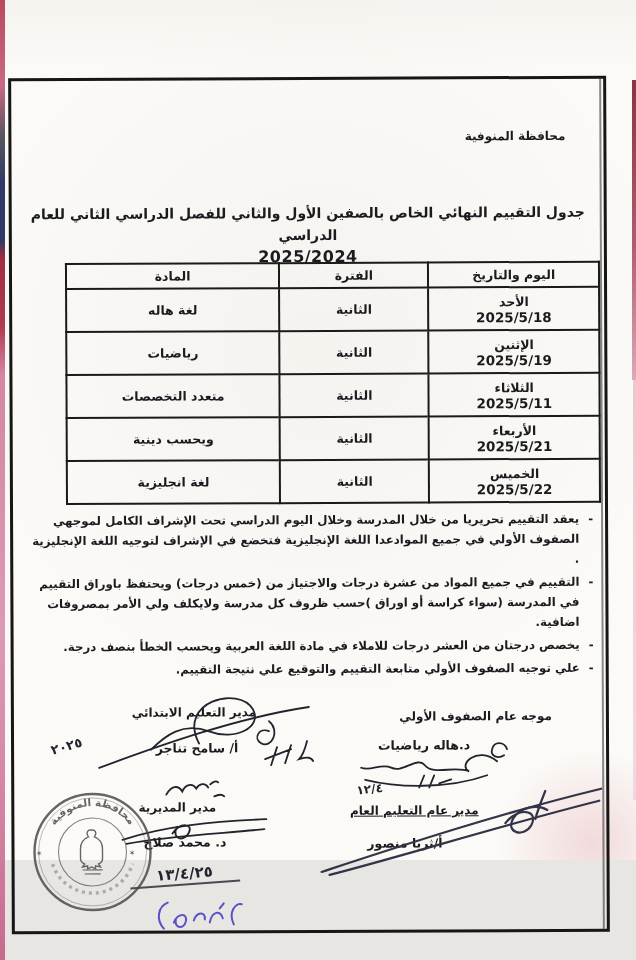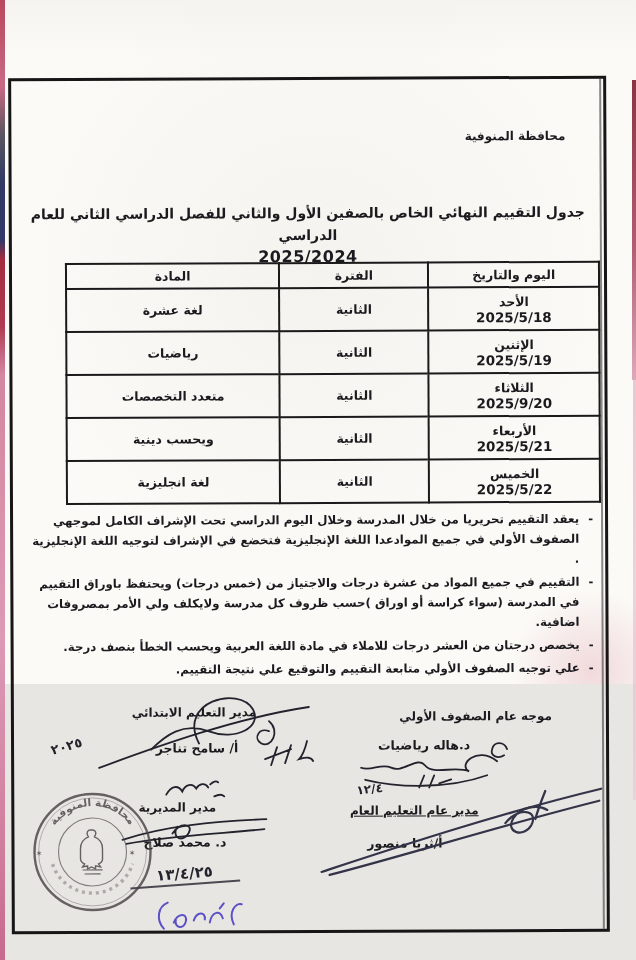--- a/index.html
+++ b/index.html
@@ -1,18 +1,18 @@
 <!DOCTYPE html>
 <html lang="ar" dir="rtl"><head>
 <meta charset="utf-8">
 <style>
   html,body{margin:0;padding:0;}
   body{width:636px;height:960px;overflow:hidden;background:#e8e6e2;
        font-family:"DejaVu Sans","Liberation Sans",sans-serif;}
-  .photo{position:relative;width:636px;height:684px;background:#fbfaf6;
+  .photo{position:relative;width:636px;height:860px;background:#fbfaf6;
          background-image:
            radial-gradient(circle at 93% 98%, rgba(219,142,160,.30), rgba(219,142,160,0) 9%),
            radial-gradient(circle at 50% 40%, rgba(120,110,100,.05), rgba(120,110,100,0) 60%),
            linear-gradient(180deg, rgba(150,140,130,.06), rgba(150,140,130,0) 8%);
          color:#1b1b1f;}
   .edge-left{position:absolute;left:0;top:0;width:5px;height:960px;
     background:linear-gradient(180deg,#b9485e 0%,#c96a84 9%,#5a5560 14%,#313a66 19%,#2f3866 25%,
       #a52c3e 27%,#b13a52 34%,#d486a2 39%,#dd9ab4 66%,#d17e9d 88%,#c76a8e 100%);}
   .edge-right{position:absolute;right:0;top:80px;width:4px;height:300px;
     background:linear-gradient(180deg,#7e1e2e,#a84a62 55%,#d9a0b4);opacity:.9;}
@@ -92,34 +92,34 @@
         <th>اليوم والتاريخ</th>
         <th>الفترة</th>
         <th>المادة</th>
       </tr>
       <tr>
         <td class="daycell">
           <span class="day">الأحد</span>
           <span class="date">2025/5/18</span>
             </td>
         <td>الثانية</td>
-        <td>لغة عشرة</td>
+        <td>لغة هاله</td>
       </tr>
       <tr>
         <td class="daycell">
           <span class="day">الإثنين</span>
           <span class="date">2025/5/19</span>
             </td>
         <td>الثانية</td>
         <td>رياضيات</td>
       </tr>
       <tr>
         <td class="daycell">
           <span class="day">الثلاثاء</span>
-          <span class="date">2025/9/20</span>
+          <span class="date">2025/5/11</span>
             </td>
         <td>الثانية</td>
         <td>متعدد التخصصات</td>
       </tr>
       <tr>
         <td class="daycell">
           <span class="day">الأربعاء</span>
           <span class="date">2025/5/21</span>
             </td>
         <td>الثانية</td>

